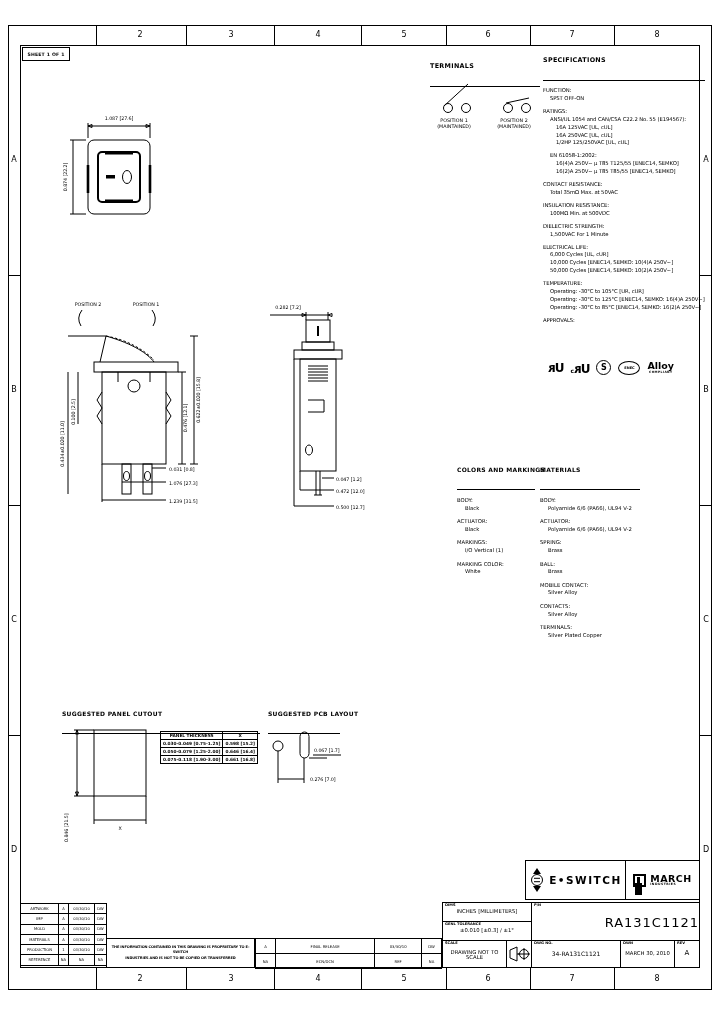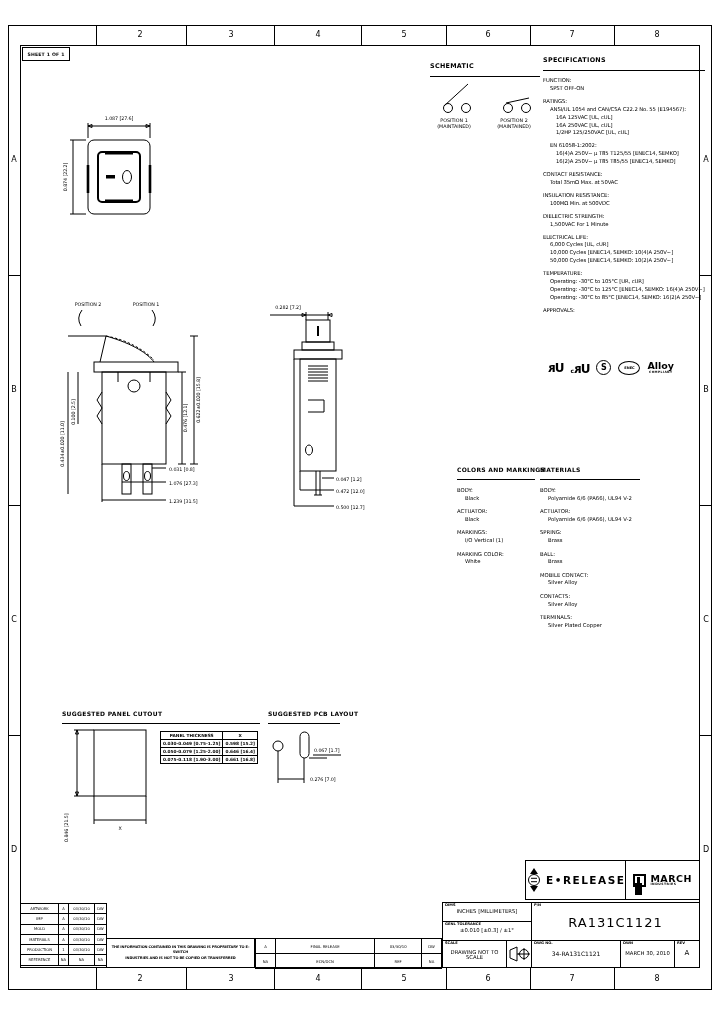--- a/index.html
+++ b/index.html
@@ -4,21 +4,21 @@
 <style>
 *{box-sizing:border-box;margin:0;padding:0}
 html,body{width:720px;height:1012px}
 body{position:relative;background:#fff;color:#000;font-family:"DejaVu Sans",sans-serif;overflow:hidden}
 .abs{position:absolute}
 .frame{position:absolute;border:1px solid #000}
 .zl{position:absolute;font-size:8px;transform:translate(-50%,-50%);line-height:1}
 .tickv{position:absolute;width:1px;background:#000}
 .tickh{position:absolute;height:1px;background:#000}
 .sheetbox{position:absolute;left:22px;top:47px;width:48px;height:14px;border:1px solid #000;font-size:4.6px;font-weight:bold;display:flex;align-items:center;justify-content:center;letter-spacing:.2px}
-.hdr{font-weight:bold;font-size:6.4px;letter-spacing:.3px;border-bottom:1.6px solid #000;padding-bottom:6px;white-space:nowrap}
+.hdr{font-weight:bold;font-size:6.4px;letter-spacing:.3px;border-bottom:1.6px solid #000;padding-bottom:16px;white-space:nowrap}
 .spec{position:absolute;left:543px;top:56px;width:162px}
 .sg{margin-bottom:5px}
 .sl{font-size:5.3px;line-height:7.9px;white-space:nowrap;letter-spacing:-.1px}
 .ind{margin-left:7px}.ind2{margin-left:13px}
 .cm{position:absolute;font-size:5.3px}
 .pair{margin-bottom:6px;line-height:7.6px}
 .pv{margin-left:8px}
 svg{position:absolute;overflow:visible}
 svg text{font-size:4.8px;font-family:"DejaVu Sans",sans-serif;fill:#000;stroke:none;letter-spacing:-.1px}
 .ln{stroke:#000;fill:none;stroke-width:1}
@@ -32,21 +32,21 @@
 .mul{font-size:12px;font-weight:900;letter-spacing:-1px}
 .msmall{font-size:6px;font-weight:700}
 .mcirc{width:15px;height:15px;border:1.5px solid #000;border-radius:50%;display:flex;align-items:center;justify-content:center;font-size:8px;font-weight:bold}
 .moval{width:22px;height:14px;border:1.5px solid #000;border-radius:50%;display:flex;align-items:center;justify-content:center;font-size:3.6px;font-weight:bold}
 .rohs{text-align:center;line-height:1}
 .rohs .r1{font-size:9.5px;font-weight:900}
 .rohs .r2{font-size:3px;font-weight:bold;letter-spacing:.4px}
 .tb{position:absolute;border:1px solid #000;overflow:hidden}
 .tlab{font-size:3.6px;font-weight:bold;padding:1px 2px;line-height:1}
 .tval{font-size:5.3px;text-align:center;line-height:1.1}
-.pnbig{font-size:13px;letter-spacing:1px;text-align:center;margin-top:6px}
+.pnbig{font-size:13px;letter-spacing:1px;text-align:right;margin-top:6px}
 .logo{position:absolute;border:1px solid #000;display:flex}
 .lcell{display:flex;align-items:center;justify-content:center;gap:4px}
 .eswtxt{font-size:10.5px;font-weight:bold;letter-spacing:1.5px}
 .lambL{width:13px;height:13px;border:2px solid #000;position:relative}
 .lambL:after{content:"";position:absolute;left:2px;top:1px;width:3px;height:8px;background:#000;box-shadow:0 8px 0 2px #000}
 .lambtxt{line-height:1}
 .lambtxt .l1{font-size:9.5px;font-weight:900;letter-spacing:.5px}
 .lambtxt .l2{font-size:3.1px;font-weight:bold;letter-spacing:.5px}
 .notebox{position:absolute;border:1px solid #000;font-size:3.55px;font-weight:bold;text-align:center;display:flex;flex-direction:column;justify-content:center;line-height:1.5;letter-spacing:-.1px}
 .strip{position:absolute;border-collapse:collapse}
@@ -115,21 +115,21 @@
   <text transform="rotate(-90 9 65)" x="9" y="65" text-anchor="middle">0.874 [22.2]</text>
   <rect class="ln" x="30" y="28" width="62" height="74" rx="6" stroke-width="1.3"></rect>
   <rect class="lnb" x="40" y="40" width="42" height="50" rx="4"></rect>
   <rect x="28.7" y="53" width="2.6" height="28" fill="#000"></rect>
   <rect x="90.7" y="53" width="2.6" height="28" fill="#000"></rect>
   <path d="M48,63 h9 v3.5 h-9 z" fill="#000"></path>
   <ellipse class="ln" cx="69" cy="65" rx="4.5" ry="6.5" stroke-width="1.6"></ellipse>
   <path class="lnb" d="M47,41.5 h28 M47,88.5 h28"></path>
 </svg>
 
-<div class="abs hdr" style="left:430px;top:62px;width:110px">SCHEMATIC</div>
+<div class="abs hdr" style="left:430px;top:62px;width:110px">TERMINALS</div>
 <svg style="left:430px;top:78px" width="115" height="40">
   <line class="ln" x1="14" y1="28" x2="38" y2="6"></line>
   <circle class="ln" cx="18" cy="30" r="4.5"></circle>
   <circle class="ln" cx="36" cy="30" r="4.5"></circle>
   <line class="ln" x1="76" y1="25" x2="99" y2="20"></line>
   <circle class="ln" cx="78" cy="30" r="4.5"></circle>
   <circle class="ln" cx="96" cy="30" r="4.5"></circle>
 </svg>
 <div class="poslbl" style="left:428px;top:118px;width:52px">
   <div>POSITION 1</div>
@@ -339,21 +339,21 @@
 </svg>
 
 <div class="logo" style="left:525px;top:860px;width:175px;height:40px">
   <div class="lcell" style="flex:1.15;border-right:1px solid #000">
     <svg width="16" height="24" style="position:static">
       <path d="M8,0 L12,6 L4,6 Z" fill="#000"></path>
       <path d="M8,24 L12,18 L4,18 Z" fill="#000"></path>
       <circle class="ln" cx="8" cy="12" r="5.5" stroke-width="1.6"></circle>
       <path class="ln" d="M5,10.3 h6 M5,13.7 h6" stroke-width="1.6"></path>
     </svg>
-    <span class="eswtxt">E•RELEASE</span>
+    <span class="eswtxt">E•SWITCH</span>
   </div>
   <div class="lcell" style="flex:0.85">
     <div class="lambL"></div>
     <div class="lambtxt">
       <div class="l1">MARCH</div>
       <div class="l2">INDUSTRIES</div>
     </div>
   </div>
 </div>
 

